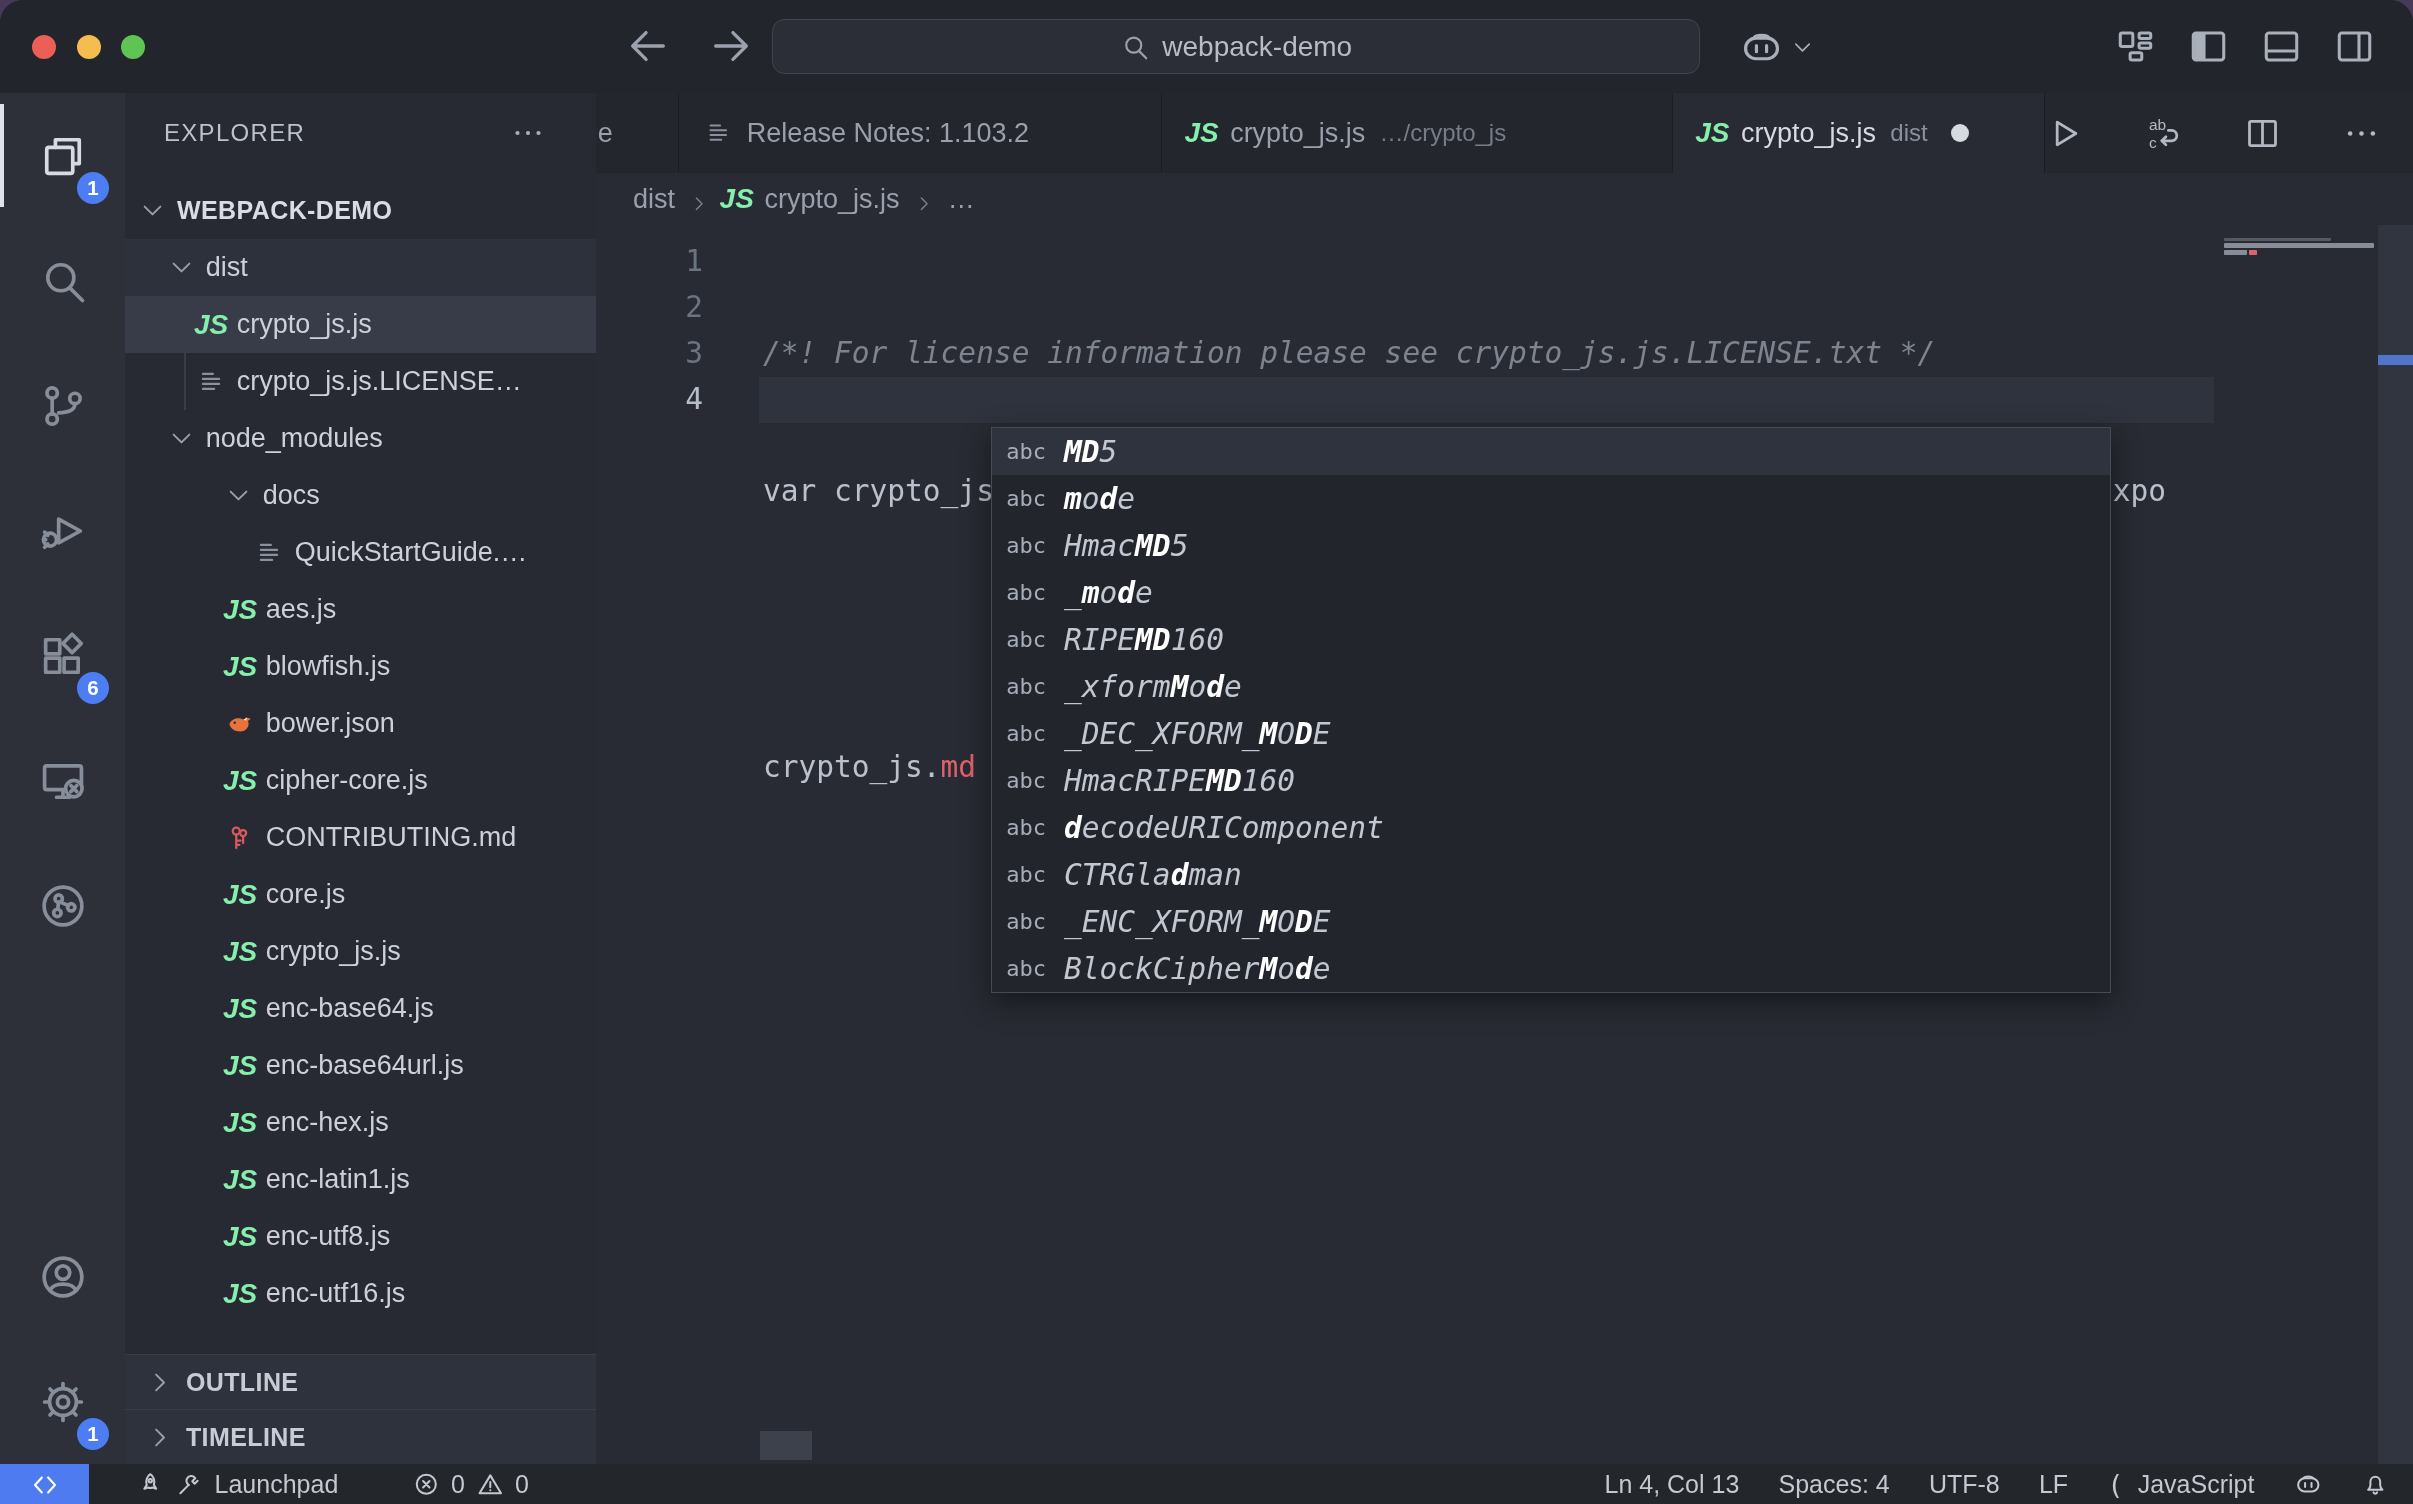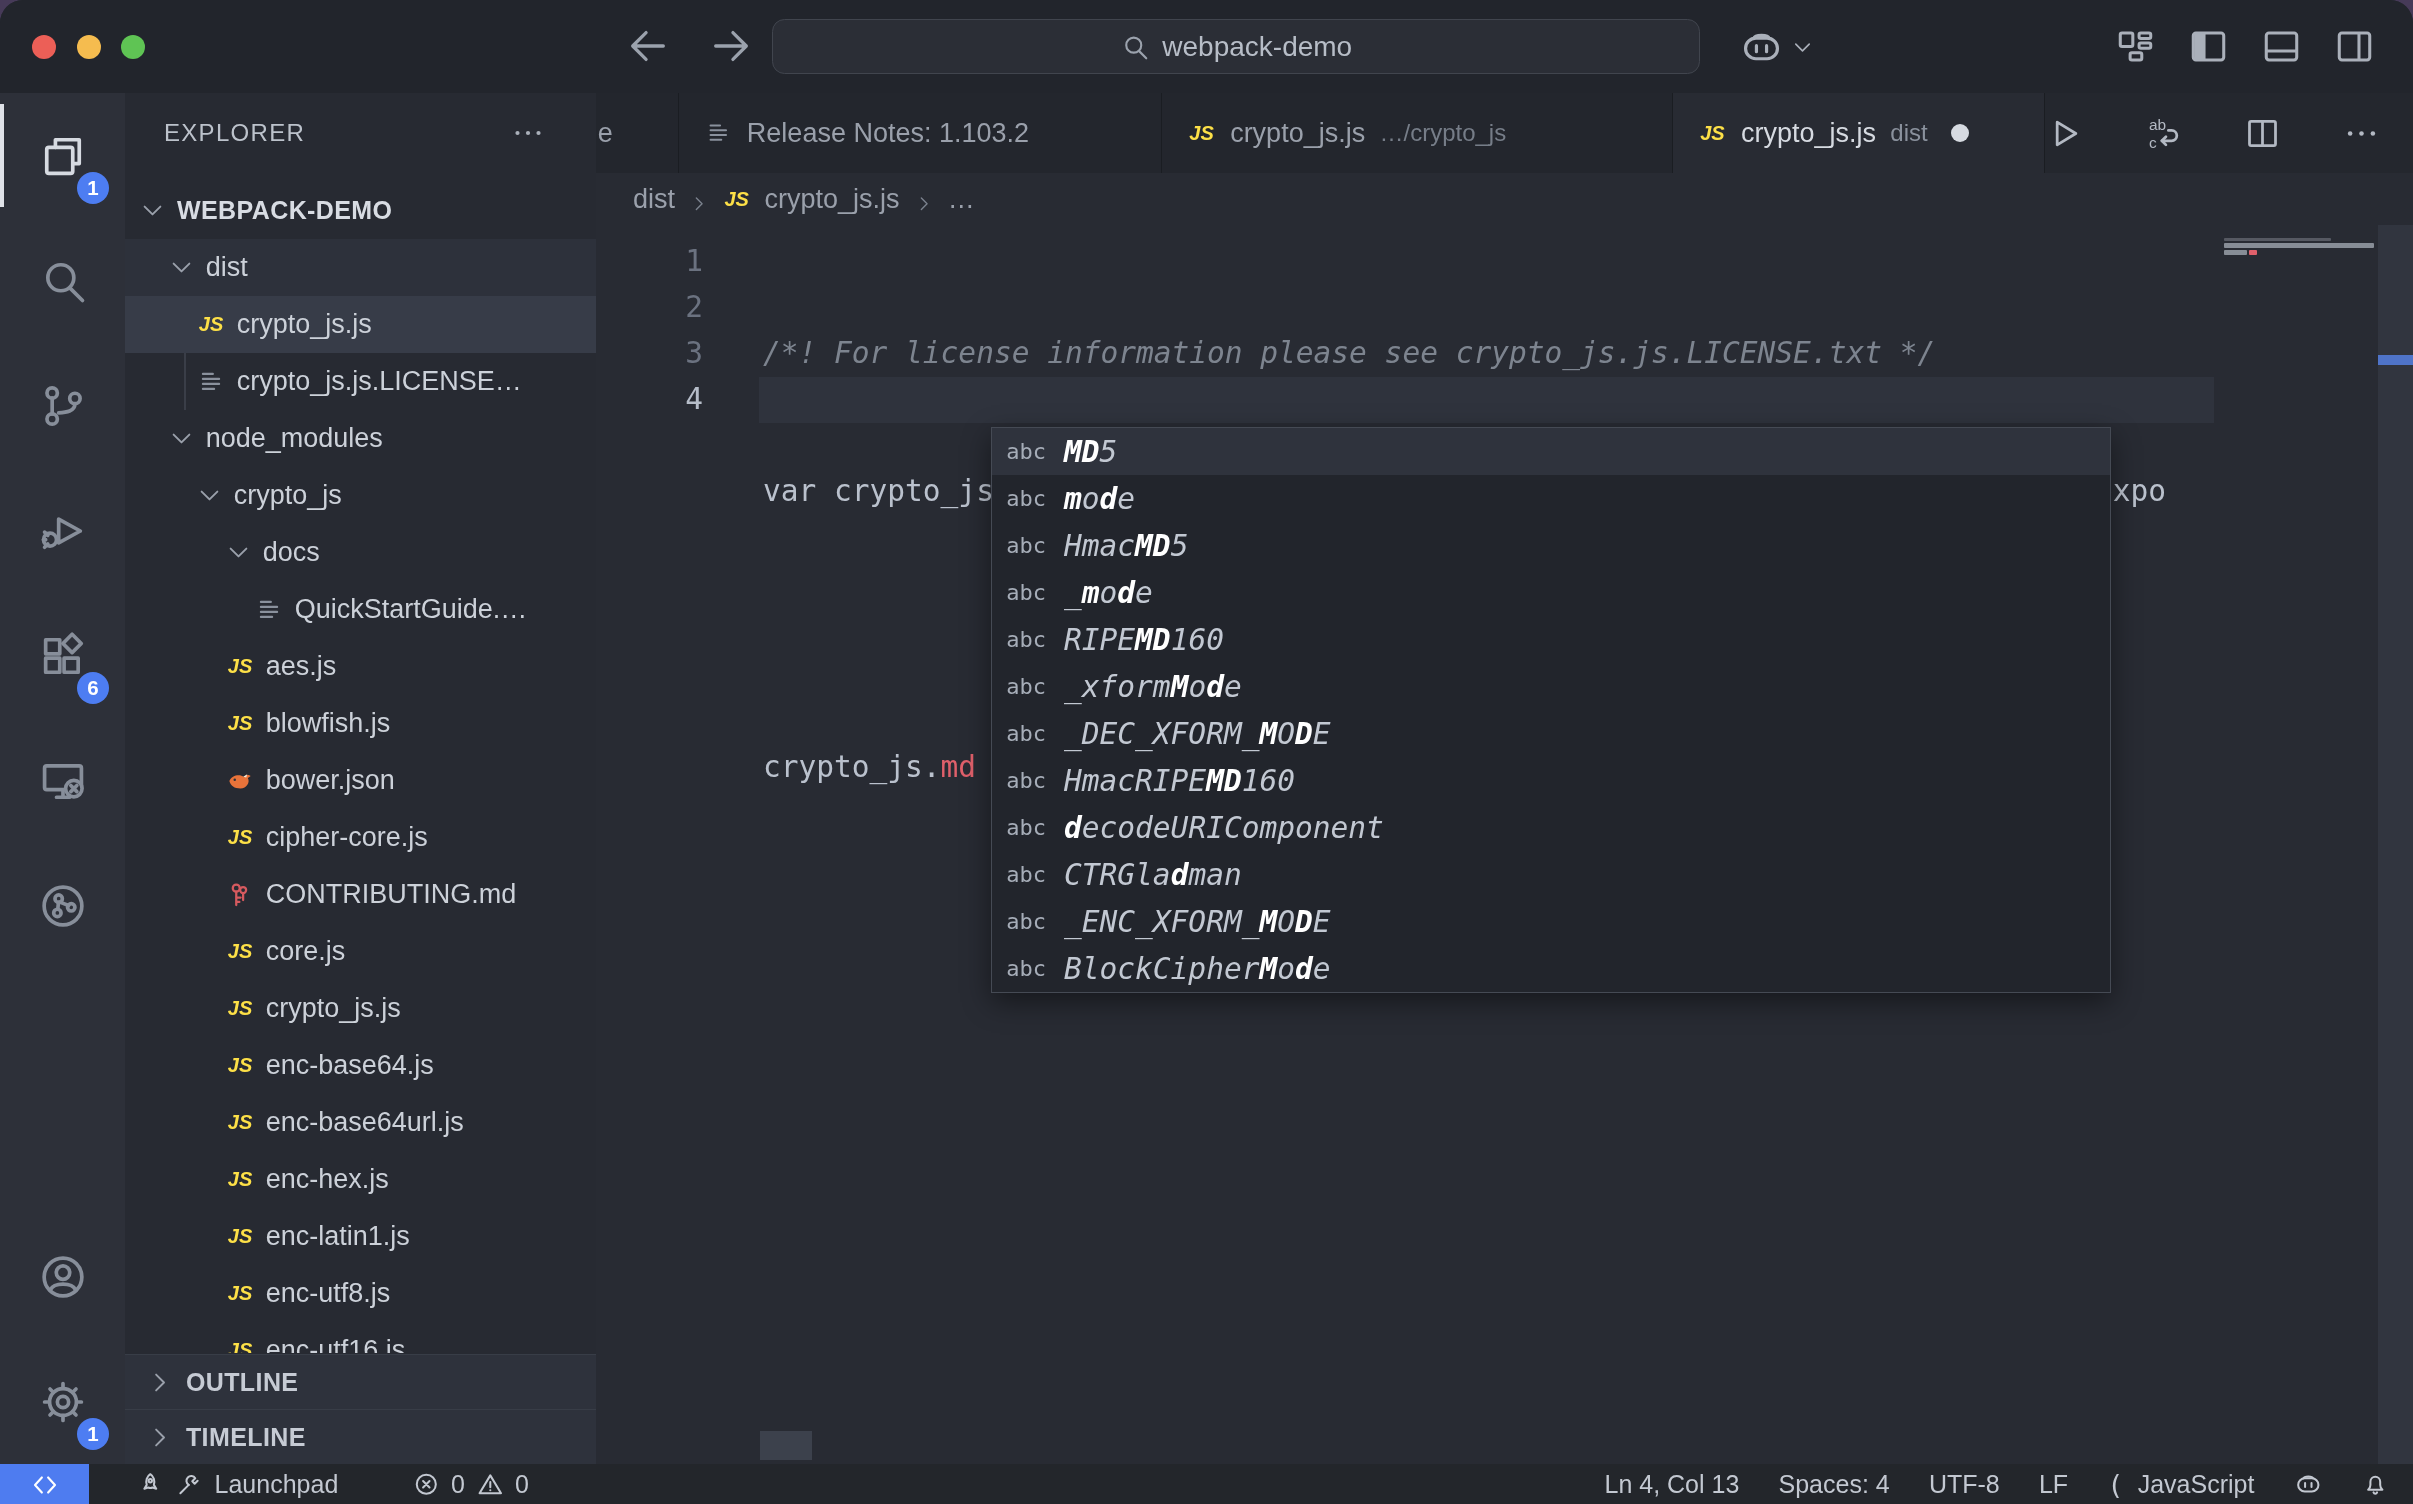--- a/index.html
+++ b/index.html
@@ -38,21 +38,21 @@
   .sidebar { width:471px; background:#272a32; position:relative; flex:none; overflow:hidden; }
   .sb-header { height:80px; display:flex; align-items:center; padding:0 50px 0 39px; color:#bcc2cb; font-size:24px; letter-spacing:1.3px; justify-content:space-between; }
   .sb-header .ic { width:36px; height:36px; color:#aab0ba; }
   .tree { position:absolute; top:89px; left:0; right:0; height:1171px; overflow:hidden; }
   .trow { position:relative; height:57px; display:flex; align-items:center; gap:10.7px; color:#ccd1d9; font-size:27px; white-space:nowrap; }
   .trow.rootrow { font-weight:700; font-size:25px; color:#d8dce3; letter-spacing:0.4px; }
   .trow.sel { background:#373c48; }
   .trow.dim { background:#2d313b; }
   .chev { width:27px; height:27px; color:#9aa0ab; flex:none; }
   .ficon { width:30px; height:30px; flex:none; display:flex; align-items:center; justify-content:center; }
-  .jsbadge { color:#fde047; font-weight:700; font-style:italic; font-size:20px; font-family:"Liberation Sans",sans-serif; }
+  .jsbadge { color:#86efac; font-weight:700; font-style:italic; font-size:28px; font-family:"Liberation Sans",sans-serif; }
   .guide { position:absolute; left:59px; top:114px; height:114px; width:1.8px; background:#3a3e48; }
   .sections { position:absolute; bottom:0; left:0; right:0; }
   .secrow { height:55px; background:#2e323c; border-top:1.8px solid #383d47; display:flex; align-items:center; gap:12.5px; padding-left:21.4px; color:#c6cbd4; font-weight:700; font-size:25px; letter-spacing:0.4px; }
 
   
   .editorcol { flex:1; position:relative; background:#282b33; }
   .tabbar { position:absolute; top:0; left:0; right:0; height:80px; background:#1e2127; display:flex; }
   .tab { height:80px; display:flex; align-items:center; gap:14.3px; padding:0 25px; background:#23262d; border-right:1.8px solid #1a1d22; color:#9aa0ab; font-size:27px; white-space:nowrap; overflow:hidden; }
   .tab .ficon { width:28.6px; height:28.6px; }
   .tab.active { background:#282b33; color:#d6dae1; }
@@ -271,26 +271,20 @@
                 <path d="M5.5 5.5h8M5.5 9.5h13M5.5 13.5h13M5.5 17.5h9"></path>
               </svg>
             </span>
             <span>crypto_js.js.LICENSE…</span>
           </div>
           <div class="trow" style="padding-left: 43px;">
             <span class="chev"><svg viewBox="0 0 24 24" width="100%" height="100%" fill="none" stroke="currentColor" stroke-width="1.7" stroke-linecap="round" stroke-linejoin="round">
                 <path d="M5 8.5l7 7 7-7"></path>
               </svg></span>
             <span>node_modules</span>
-          </div>
-          <div class="trow" style="padding-left: 71px;">
-            <span class="chev"><svg viewBox="0 0 24 24" width="100%" height="100%" fill="none" stroke="currentColor" stroke-width="1.7" stroke-linecap="round" stroke-linejoin="round">
-                <path d="M5 8.5l7 7 7-7"></path>
-              </svg></span>
-            <span>crypto_js</span>
           </div>
           <div class="trow" style="padding-left: 100px;">
             <span class="chev"><svg viewBox="0 0 24 24" width="100%" height="100%" fill="none" stroke="currentColor" stroke-width="1.7" stroke-linecap="round" stroke-linejoin="round">
                 <path d="M5 8.5l7 7 7-7"></path>
               </svg></span>
             <span>docs</span>
           </div>
           <div class="trow" style="padding-left: 129px;">
             <span class="ficon" style="color:#8a919d">
               <svg viewBox="0 0 24 24" width="100%" height="100%" fill="none" stroke="currentColor" stroke-width="1.7" stroke-linecap="round" stroke-linejoin="round">

